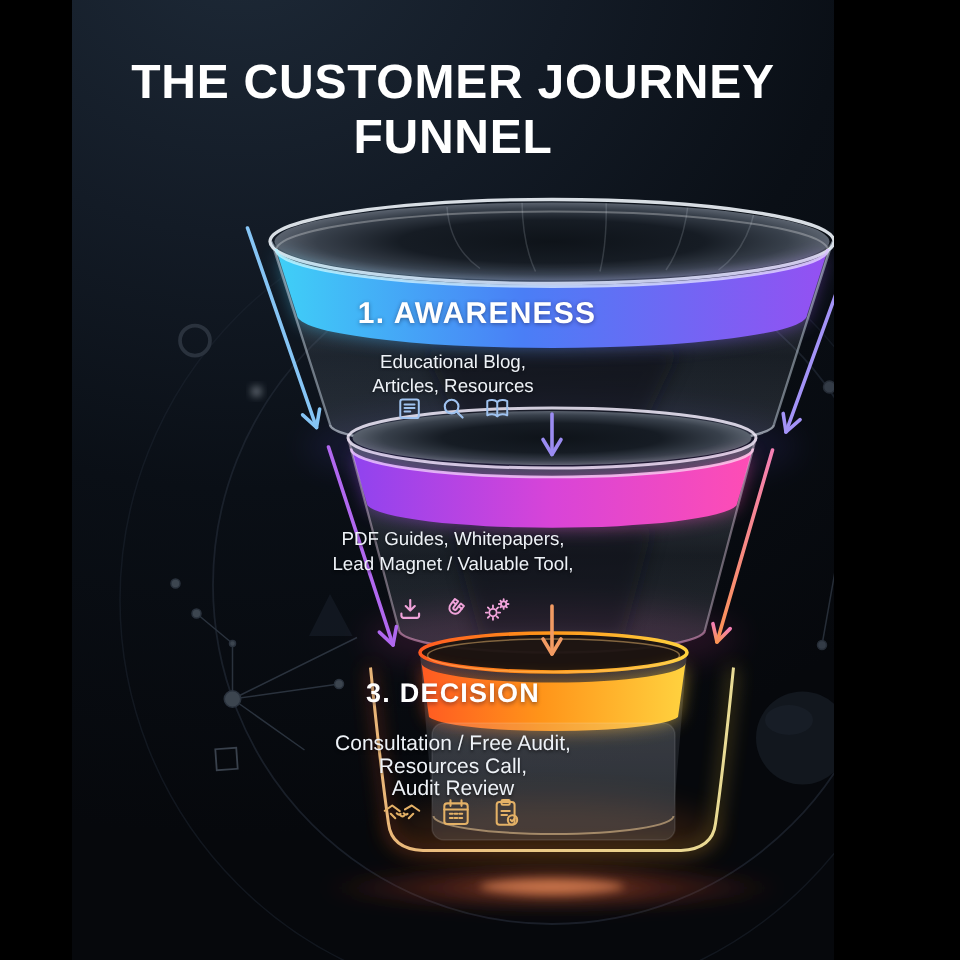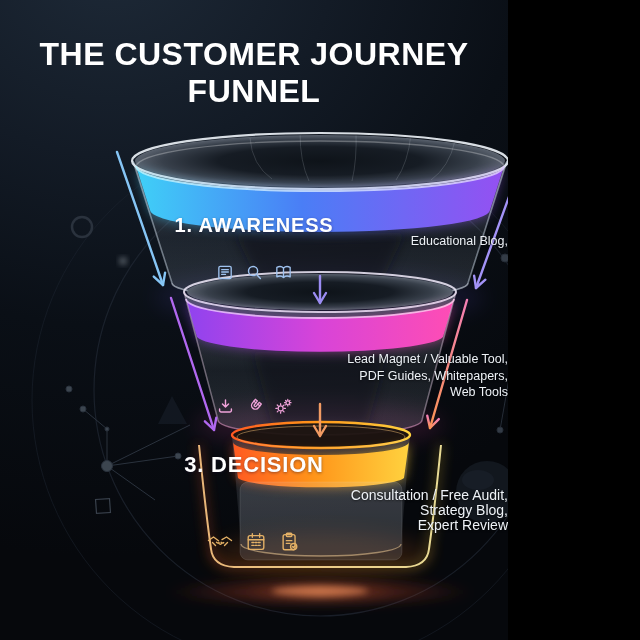--- a/index.html
+++ b/index.html
@@ -1,29 +1,30 @@
 <!DOCTYPE html>
 <html><head>
 <meta charset="utf-8">
 <style>
   html,body{margin:0;padding:0;background:#000;}
   #stage{
     position:relative;width:508px;height:640px;overflow:hidden;
     font-family:"Liberation Sans","DejaVu Sans",sans-serif;
     background:radial-gradient(130% 95% at 22% -8%, #1e2a38 0%, #131b26 34%, #0a0f16 62%, #06080c 100%);
+    margin-left:48px;
   }
   .abs{position:absolute;left:0;width:100%;text-align:center;}
   #title{top:36px;margin:0;color:#ffffff;font-size:32px;font-weight:800;letter-spacing:.5px;}
   #subtitle{top:78px;margin:0;color:#d3dae2;font-size:18px;font-style:italic;letter-spacing:.4px;}
   .band-label{color:#fff;font-weight:800;letter-spacing:.8px;text-shadow:0 1px 3px rgba(20,10,40,.45);}
-  #label-1{top:214px;font-size:20px;}
+  #label-1{top:198px;font-size:20px;padding-left:16px;}
   #label-2{top:318px;font-size:20px;}
-  #label-3{top:452px;font-size:22px;}
+  #label-3{top:452px;font-size:18px;}
   .desc{color:#eef2f7;text-shadow:0 1px 2px rgba(0,0,0,.5);}
-  .desc div{white-space:nowrap;text-align:right;}
+  .desc div{white-space:nowrap;}
   #desc-1{top:233px;font-size:12.5px;line-height:16px;}
   #desc-2{top:351px;font-size:12.5px;line-height:16.5px;}
   #desc-3{top:488px;font-size:14px;line-height:14.8px;}
   .icon-row{position:absolute;left:0;width:100%;display:flex;justify-content:center;align-items:center;}
   #icons-1{top:263px;gap:10px;color:#9fc2ef;}
   #icons-2{top:397px;gap:10px;color:#f0a3da;}
   #icons-3{top:531px;gap:12px;color:#e4b166;}
   .icon-row svg{display:block;}
   svg.full{position:absolute;left:0;top:0;}
 </style>
@@ -218,40 +219,40 @@
         <path d="M314 426 L320 436 L326 426"></path>
       </g>
     </g>
   </svg>
 
   <h1 id="title" class="abs">THE CUSTOMER JOURNEY FUNNEL</h1>
 
   <div id="label-1" class="abs band-label">1. AWARENESS</div>
   <div id="desc-1" class="abs desc">
     <div>Educational Blog,</div>
+    <div>Articles, Resources</div>
   </div>
   <div id="icons-1" class="icon-row">
     <svg width="19" height="19" viewBox="0 0 20 20" fill="none" stroke="currentColor" stroke-width="1.4" stroke-linecap="round" stroke-linejoin="round">
       <rect x="3" y="3.5" width="13" height="13" rx="1.5"></rect>
         <path d="M6 7 h7 M6 9.5 h7 M6 12 h4"></path>
     </svg>
     <svg width="19" height="19" viewBox="0 0 20 20" fill="none" stroke="currentColor" stroke-width="1.5" stroke-linecap="round">
       <circle cx="8.5" cy="8.5" r="4.8"></circle>
         <path d="M12.2 12.2 L16.2 16.2"></path>
     </svg>
     <svg width="19" height="19" viewBox="0 0 20 20" fill="none" stroke="currentColor" stroke-width="1.4" stroke-linecap="round" stroke-linejoin="round">
       <path d="M10 5.2 C8.2 3.6 5 3.6 3 4.6 V14.6 C5 13.6 8.2 13.6 10 15.2 C11.8 13.6 15 13.6 17 14.6 V4.6 C15 3.6 11.8 3.6 10 5.2 Z"></path>
         <path d="M10 5.2 V15.2"></path>
     </svg>
   </div>
 
   <div id="desc-2" class="abs desc">
+    <div>PDF Guides, Whitepapers,</div>
     <div>Lead Magnet / Valuable Tool,</div>
-    <div>PDF Guides, Whitepapers,</div>
-    <div>Web Tools</div>
   </div>
   <div id="icons-2" class="icon-row">
     <svg width="19" height="19" viewBox="0 0 20 20" fill="none" stroke="currentColor" stroke-width="1.5" stroke-linecap="round" stroke-linejoin="round">
       <path d="M10 3.2 V10.4 M6.8 7.4 L10 10.6 L13.2 7.4"></path>
         <path d="M3.8 12.6 V14.2 a1.5 1.5 0 0 0 1.5 1.5 H14.7 a1.5 1.5 0 0 0 1.5 -1.5 V12.6"></path>
     </svg>
     <svg width="19" height="19" viewBox="0 0 20 20" fill="none" stroke="currentColor" stroke-width="1.4" stroke-linecap="round" stroke-linejoin="round">
       <g transform="rotate(38 10 10)">
         <path d="M6 3.5 V8.5 a4 4 0 0 0 8 0 V3.5 H11.2 V8.5 a1.2 1.2 0 0 1 -2.4 0 V3.5 Z"></path>
         <path d="M6 6 H8.8 M11.2 6 H14"></path>
@@ -261,22 +262,22 @@
       <circle cx="7" cy="12" r="2.6"></circle>
       <path d="M7 8.4 V7 M7 15.6 V17 M10.6 12 H12 M2 12 H3.4 M9.6 9.4 l1 -1 M4.4 14.6 l-1 1 M9.6 14.6 l1 1 M4.4 9.4 l-1 -1"></path>
       <circle cx="14.5" cy="6" r="1.9"></circle>
       <path d="M14.5 3.5 V2.6 M14.5 8.5 V9.4 M17 6 H17.9 M12 6 H11.1 M16.2 4.3 l.6 -.6 M12.8 7.7 l-.6 .6 M16.2 7.7 l.6 .6 M12.8 4.3 l-.6 -.6"></path>
     </svg>
   </div>
 
   <div id="label-3" class="abs band-label">3. DECISION</div>
   <div id="desc-3" class="abs desc">
     <div>Consultation / Free Audit,</div>
-    <div>Strategy Blog,</div>
-    <div>Expert Review</div>
+    <div>Resources Call,</div>
+    <div>Audit Review</div>
   </div>
   <div id="icons-3" class="icon-row">
     <svg width="26" height="22" viewBox="0 0 26 22" fill="none" stroke="currentColor" stroke-width="1.4" stroke-linecap="round" stroke-linejoin="round">
       <path d="M1.5 9.5 L6.5 6 L11.5 9.8"></path>
       <path d="M24.5 9.5 L19.5 6 L15 8.6"></path>
       <path d="M9.5 11.2 q1.3 1.5 2.6 .4 M11.8 12.4 q1.3 1.5 2.6 .4 M14.1 11.2 q1.3 1.5 2.6 .4"></path>
       <path d="M5.5 11.5 l3 3 M20.5 11.5 l-3 3"></path>
     </svg>
     <svg width="22" height="22" viewBox="0 0 24 24" fill="none" stroke="currentColor" stroke-width="1.5" stroke-linecap="round">
       <rect x="3.5" y="5" width="17" height="15" rx="2"></rect>

